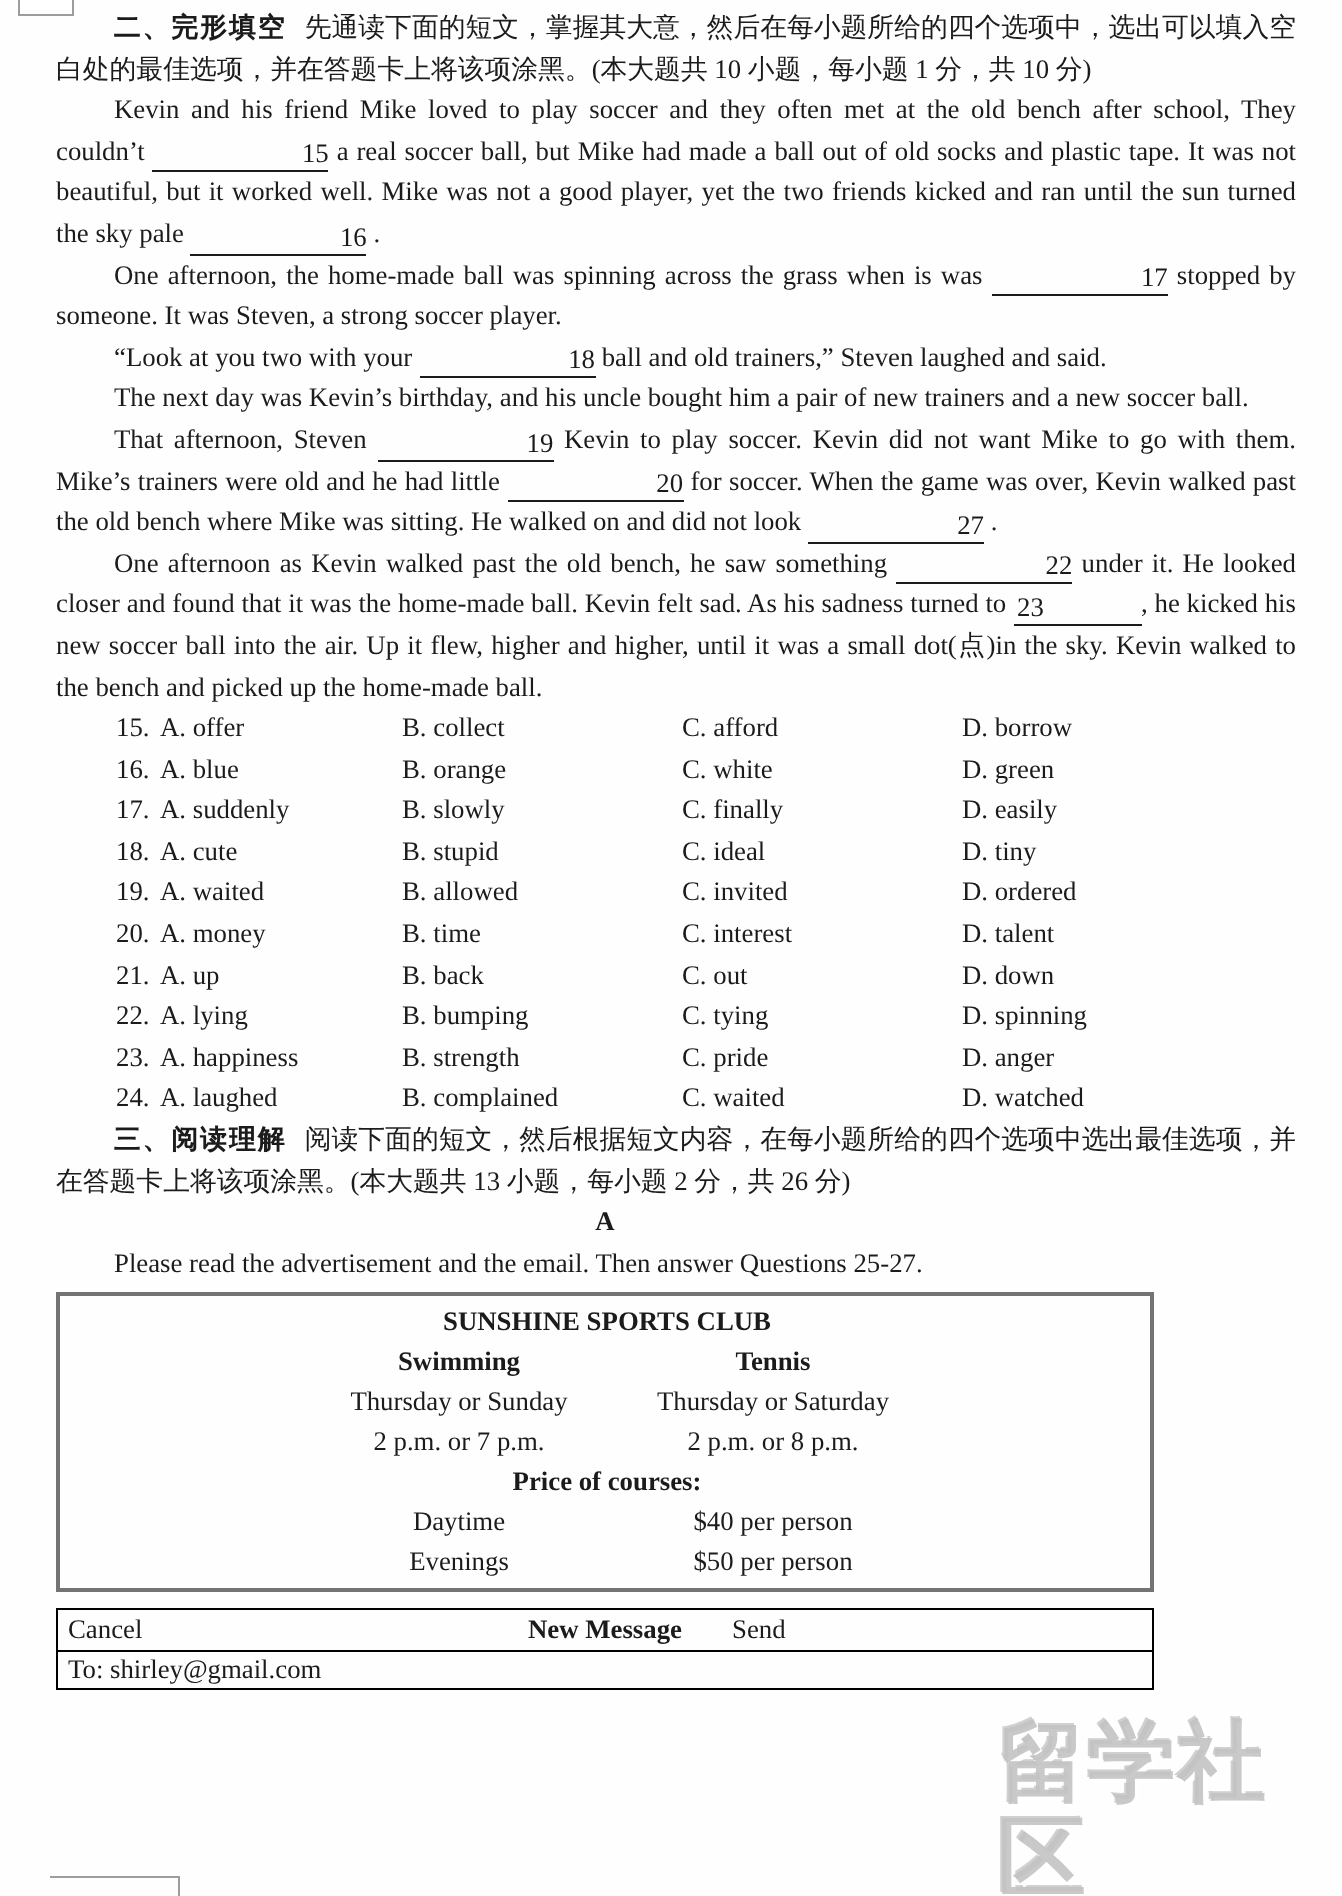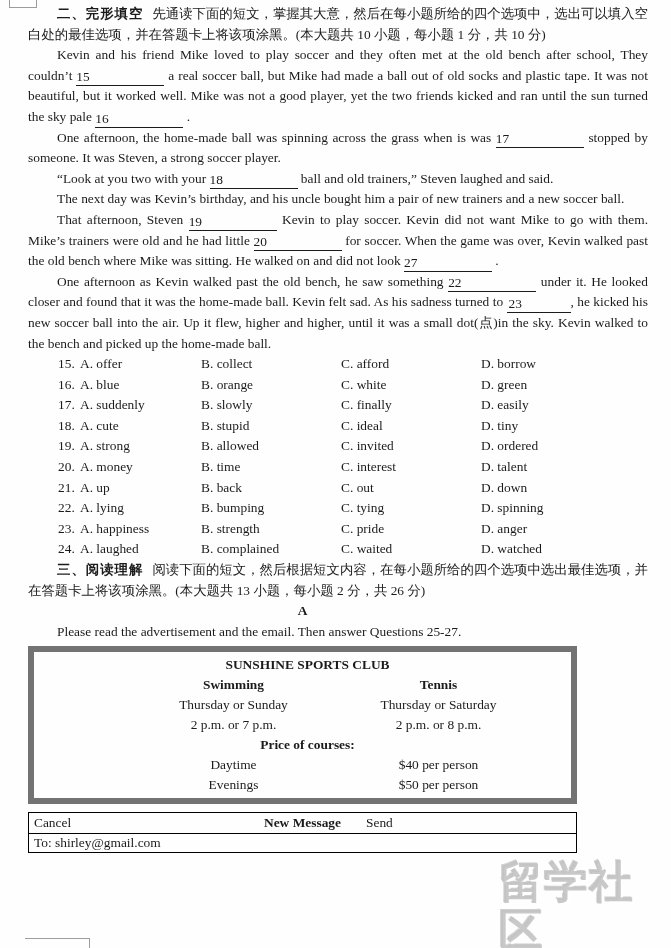--- a/index.html
+++ b/index.html
@@ -7,33 +7,33 @@
     width:671px;height:948px;position:relative;overflow:hidden;
     background:#fefefe;color:#1b1b1b;
     font-family:"Liberation Serif","DejaVu Serif",serif;
     font-size:13.4px;line-height:20.6px;
   }
   .content{position:absolute;left:0;top:0;width:671px;padding:4px 23px 4px 28px;box-sizing:border-box;}
   .heading,.para{margin:0;text-indent:29px;text-align:justify;}
   .heading b{margin-right:9px;letter-spacing:1px;}
   .blank{
     display:inline-block;min-width:88px;border-bottom:1px solid #1b1b1b;
-    text-align:left;text-indent:0;line-height:15px;height:16px;vertical-align:bottom;
+    text-align:right;text-indent:0;line-height:15px;height:16px;vertical-align:bottom;
   }
   .blank.w-sm{min-width:62px;text-align:left;padding-left:2px;}
   .q-row{display:grid;grid-template-columns:22px 121px 140px 140px 1fr;margin-left:30px;}
   .q-cell{white-space:nowrap;}
   .part-label{width:549px;text-align:center;font-weight:bold;margin:0;}
   .ad-box{
-    width:549px;box-sizing:border-box;border:6px solid #737373;
+    width:549px;box-sizing:border-box;border:2px solid #737373;
     margin-top:4px;padding:3px 0 3px 0;line-height:20px;
   }
   .ad-center{text-align:center;width:547px;margin:0;}
   .bold{font-weight:bold;}
-  .ad-grid{display:grid;grid-template-columns:157px 157px;margin-left:121px;width:314px;gap:48px;}
+  .ad-grid{display:grid;grid-template-columns:157px 157px;margin-left:121px;width:314px;}
   .ad-grid > div{text-align:center;}
   .email-box{width:549px;box-sizing:border-box;border:1px solid #000;margin-top:8px;}
   .email-header{position:relative;height:20px;line-height:20px;border-bottom:1px solid #000;}
   .email-cancel{position:absolute;left:5px;top:0;}
   .email-title{position:absolute;left:0;right:0;text-align:center;font-weight:bold;}
   .email-send{position:absolute;left:337px;top:0;}
   .email-to{height:18px;line-height:18px;padding-left:5px;}
   .watermark{
     position:absolute;left:481px;top:858px;z-index:5;
     color:rgba(193,193,193,0.88);
@@ -125,21 +125,21 @@
   </div>
   <div class="q-row">
     <span class="q-cell">18.</span>
     <span class="q-cell">A. cute</span>
     <span class="q-cell">B. stupid</span>
     <span class="q-cell">C. ideal</span>
     <span class="q-cell">D. tiny</span>
   </div>
   <div class="q-row">
     <span class="q-cell">19.</span>
-    <span class="q-cell">A. strong</span>
+    <span class="q-cell">A. waited</span>
     <span class="q-cell">B. allowed</span>
     <span class="q-cell">C. invited</span>
     <span class="q-cell">D. ordered</span>
   </div>
   <div class="q-row">
     <span class="q-cell">20.</span>
     <span class="q-cell">A. money</span>
     <span class="q-cell">B. time</span>
     <span class="q-cell">C. interest</span>
     <span class="q-cell">D. talent</span>

